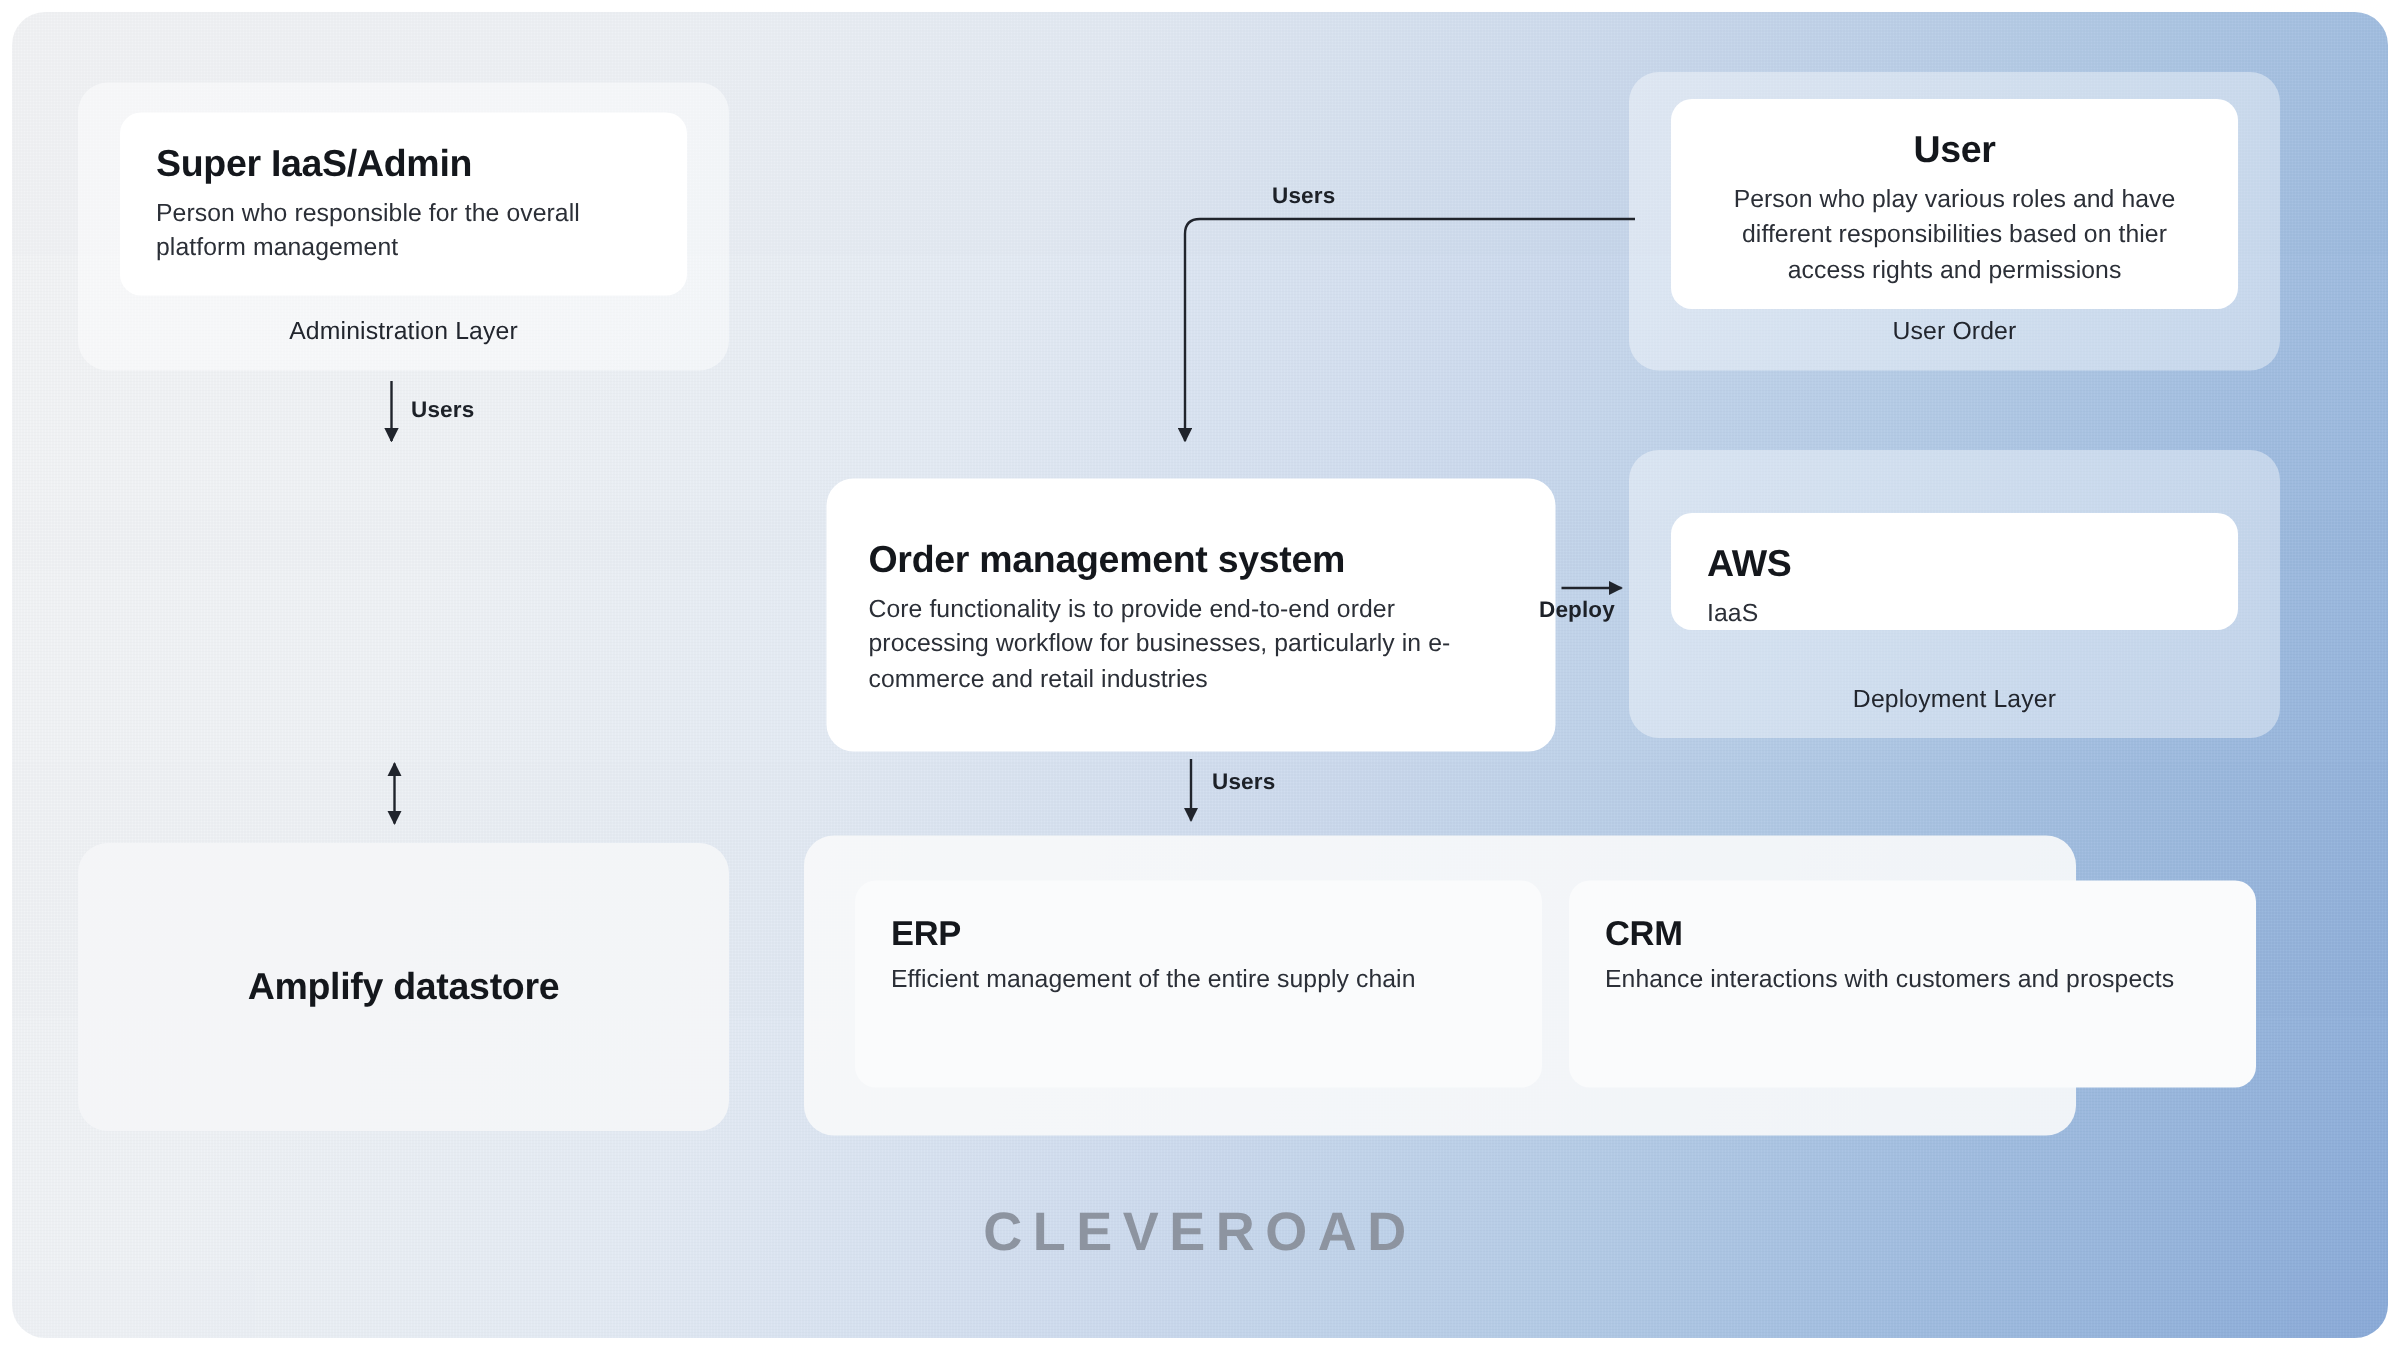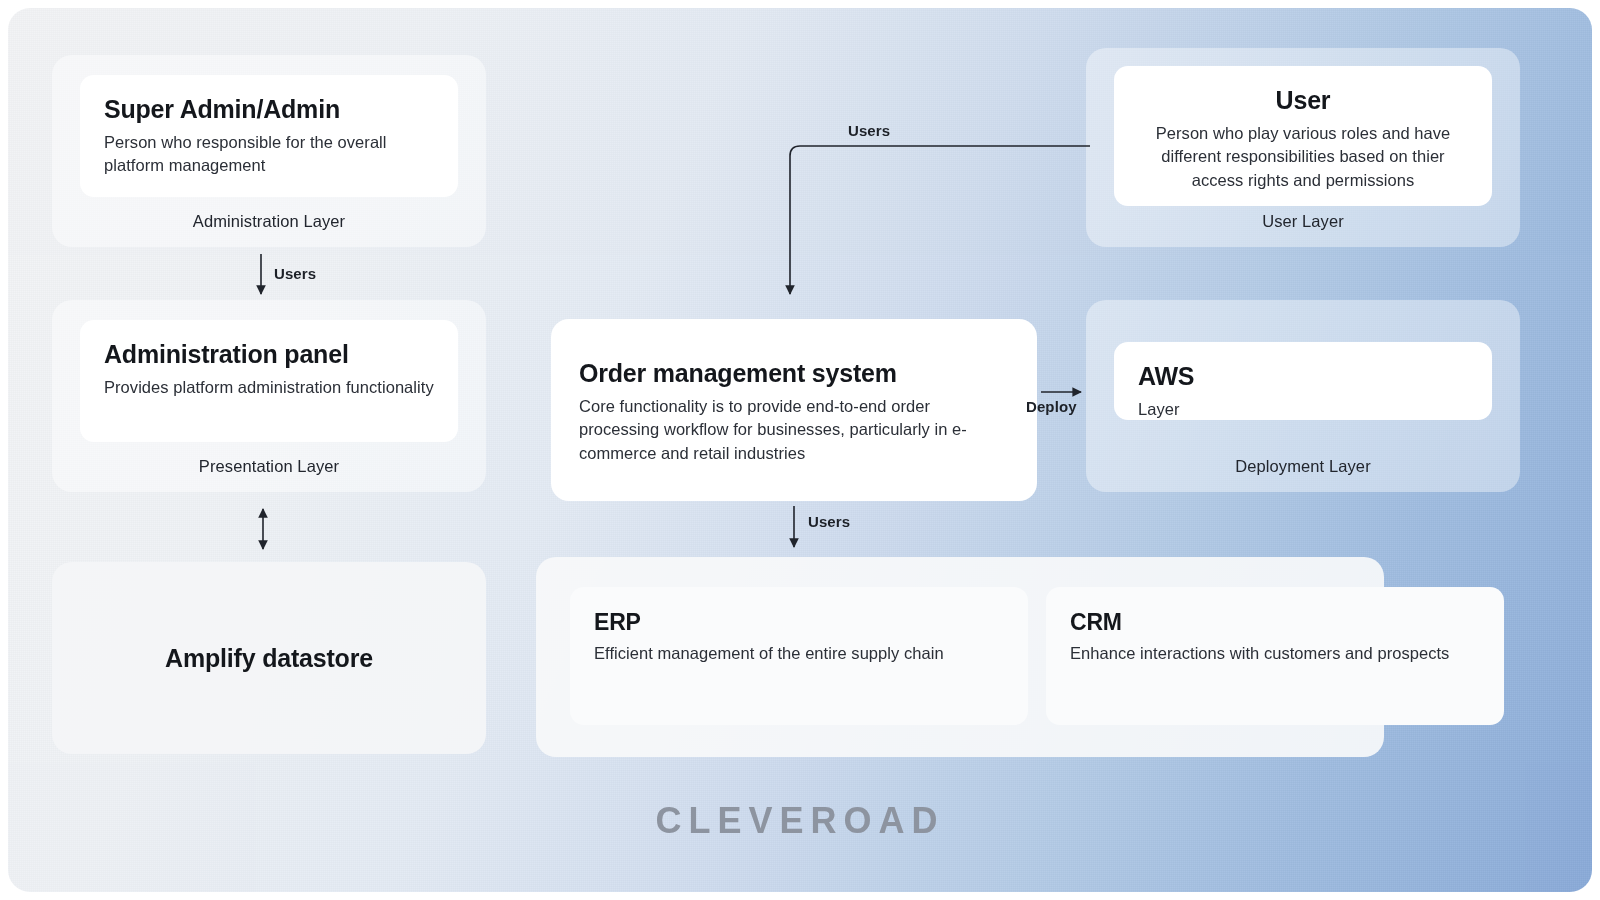--- a/index.html
+++ b/index.html
@@ -153,46 +153,39 @@
 </head>
 <body>
 
 <div id="canvas">
   <div class="backdrop"></div>
 
   <div class="layer-stage">
 
     <div class="group light" style="left:52px; top:55px; width:434px; height:192px;">
       <div class="card" style="left:28px; top:20px; width:378px; height:122px;">
-        <div class="card-title">Super Admin/Admin</div>
+        <div class="card-title">Super IaaS/Admin</div>
         <div class="card-desc">Person who responsible for the overall platform management</div>
       </div>
       <div class="group-label">Administration Layer</div>
     </div>
 
     <div class="group frost" style="left:1086px; top:48px; width:434px; height:199px;">
       <div class="card" style="left:28px; top:18px; width:378px; height:140px;text-align:center;">
         <div class="card-title">User</div>
         <div class="card-desc">Person who play various roles and have different responsibilities based on thier access rights and permissions</div>
       </div>
-      <div class="group-label">User Layer</div>
-    </div>
-
-    <div class="group light" style="left:52px; top:300px; width:434px; height:192px;">
-      <div class="card" style="left:28px; top:20px; width:378px; height:122px;">
-        <div class="card-title">Administration panel</div>
-        <div class="card-desc">Provides platform administration functionality</div>
-      </div>
-      <div class="group-label">Presentation Layer</div>
-    </div>
+      <div class="group-label">User Order</div>
+    </div>
+
 
     <div class="group frost" style="left:1086px; top:300px; width:434px; height:192px;">
       <div class="card" style="left:28px; top:42px; width:378px; height:78px;">
         <div class="card-title">AWS</div>
-        <div class="card-desc">Layer</div>
+        <div class="card-desc">IaaS</div>
       </div>
       <div class="group-label">Deployment Layer</div>
     </div>
 
     <div class="card" style="left:551px; top:319px; width:486px; height:182px; border-radius:18px; padding:40px 28px;">
       <div class="card-title">Order management system</div>
       <div class="card-desc">Core functionality is to provide end-to-end order processing workflow for businesses, particularly in e-commerce and retail industries</div>
     </div>
 
     <div class="centered-block" style="left:52px; top:562px; width:434px; height:192px;">

